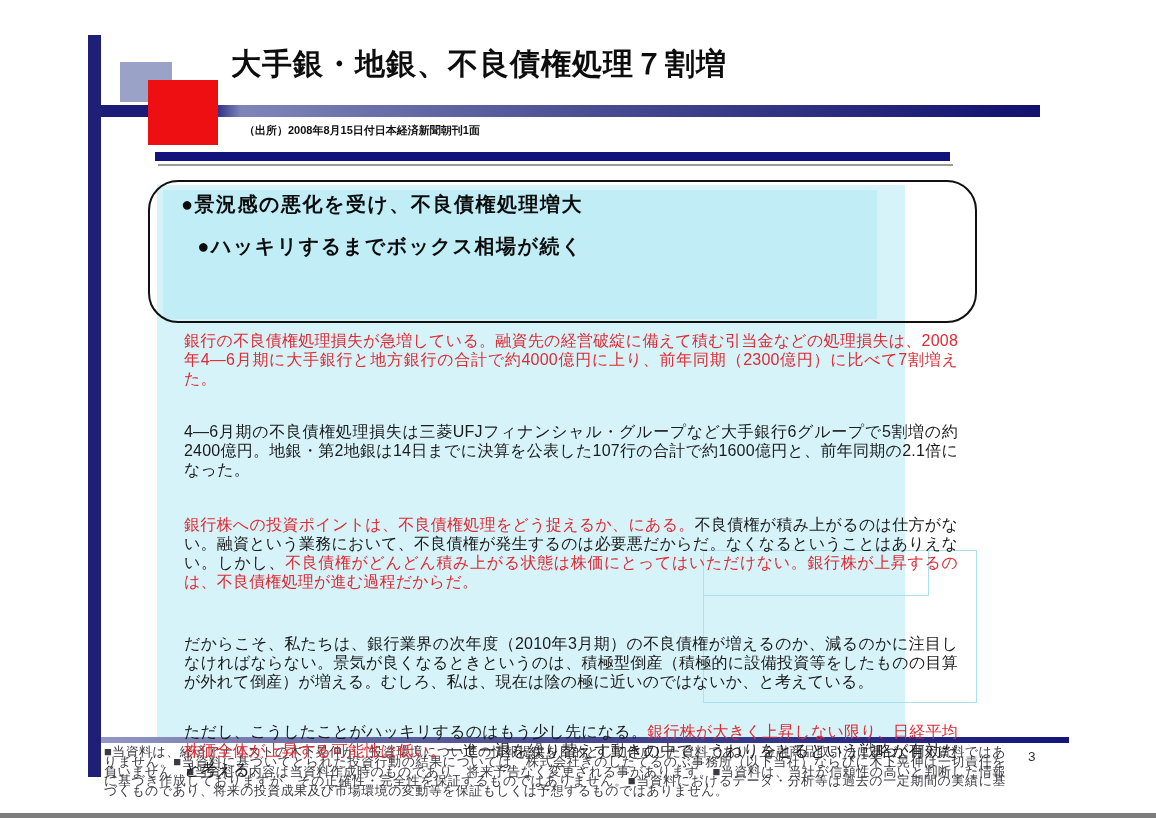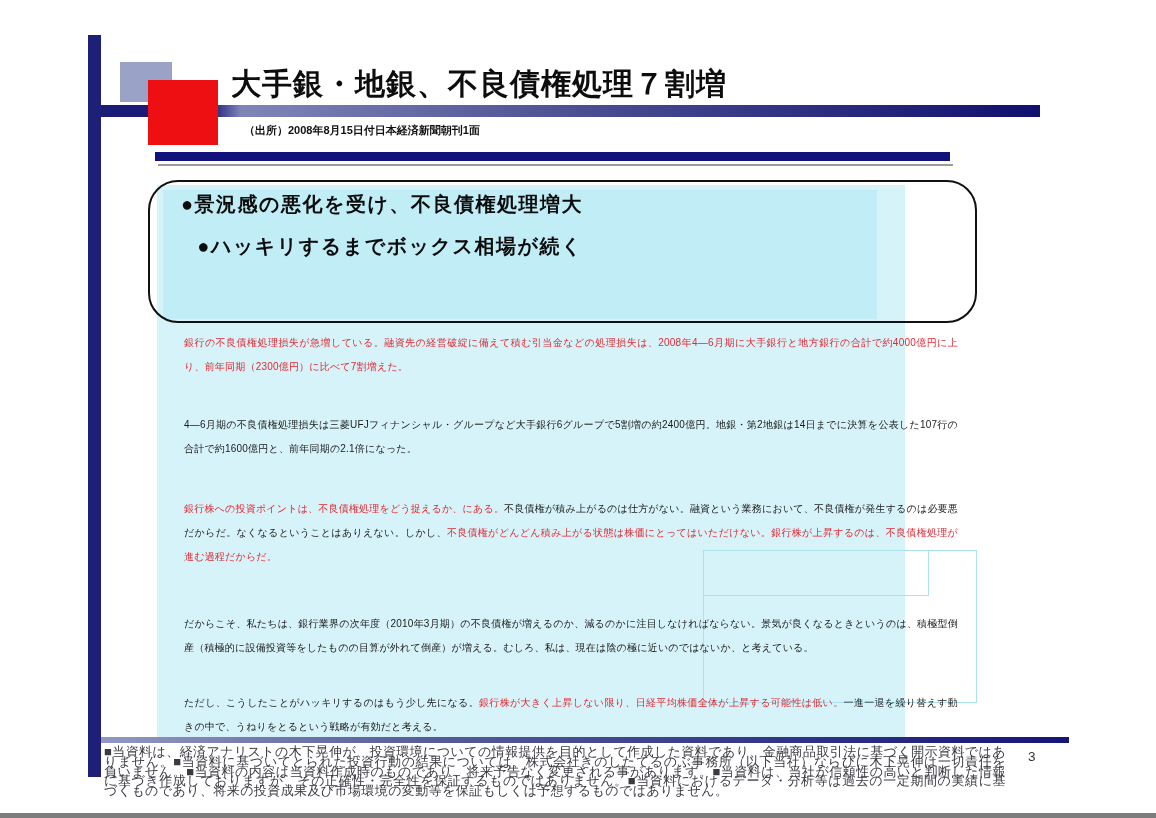--- a/index.html
+++ b/index.html
@@ -8,42 +8,42 @@
 
   
   .left-bar{position:absolute;left:88px;top:35px;width:13px;height:742px;background:#1e2078;}
 
   
   .slate-square{position:absolute;left:120px;top:62px;width:52px;height:40px;background:#9aa2c8;z-index:1;}
   .title-rule{position:absolute;left:101px;top:105px;width:939px;height:12px;z-index:2;
     background:linear-gradient(to right,#1b1b78 0px,#1b1b78 110px,#7e86b8 140px,#4a4f92 480px,#10106e 100%);}
   .red-square{position:absolute;left:148px;top:80px;width:70px;height:65px;background:#ee0f12;z-index:3;}
 
-  .page-title{position:absolute;left:231px;top:64px;z-index:4;font-size:30px;font-weight:bold;color:#0d0d0d;letter-spacing:1px;white-space:nowrap;}
+  .page-title{position:absolute;left:231px;top:44px;z-index:4;font-size:30px;font-weight:bold;color:#0d0d0d;letter-spacing:1px;white-space:nowrap;}
   .source-note{position:absolute;left:244px;top:123px;font-size:11px;font-weight:bold;color:#111;white-space:nowrap;}
 
   .sub-rule{position:absolute;left:155px;top:152px;width:795px;height:9px;background:#12127c;}
   .sub-rule-shadow{position:absolute;left:158px;top:164px;width:795px;height:2px;background:#9b9b9b;}
 
   
   .cyan-main{position:absolute;left:157px;top:185px;width:748px;height:553px;background:#d6f3f9;}
   .cyan-strip{position:absolute;left:163px;top:190px;width:714px;height:129px;background:#c1edf6;}
   .deco-rect{position:absolute;border:1px solid #abe2ee;background:transparent;}
   .deco-a{left:703px;top:550px;width:272px;height:151px;}
   .deco-b{left:703px;top:550px;width:224px;height:44px;}
 
   
   .key-box{position:absolute;left:148px;top:180px;width:829px;height:143px;border:2px solid #111;border-radius:30px;background:transparent;box-sizing:border-box;z-index:5;}
   .key-points{position:absolute;left:181px;top:191px;z-index:6;display:flex;flex-direction:column;text-align:right;}
   .key-point{font-size:20px;font-weight:bold;color:#0c0c0c;letter-spacing:1.5px;height:26px;line-height:26px;margin-bottom:16px;white-space:nowrap;}
   .key-point:last-child{margin-bottom:8px;}
 
   
   .body-paragraphs{position:absolute;left:184px;top:331px;width:774px;z-index:6;}
-  .para{font-size:10px;line-height:24px;color:#1b1b1b;letter-spacing:0.2px;text-align:justify;}
+  .para{font-size:16px;line-height:19px;color:#1b1b1b;letter-spacing:0.2px;text-align:justify;}
   .para + .para{margin-top:34px;}
   .para:nth-child(3){margin-top:36px;}
   .para:nth-child(4){margin-top:43px;}
   .para:nth-child(5){margin-top:31px;}
   .seg-red{color:#e02a33;}
   .seg-black{color:#1b1b1b;}
 
   
   .footer-rule{position:absolute;left:101px;top:737px;width:968px;height:6px;
     background:linear-gradient(to right,#9298c2 0%,#555a96 35%,#15157a 100%);}

